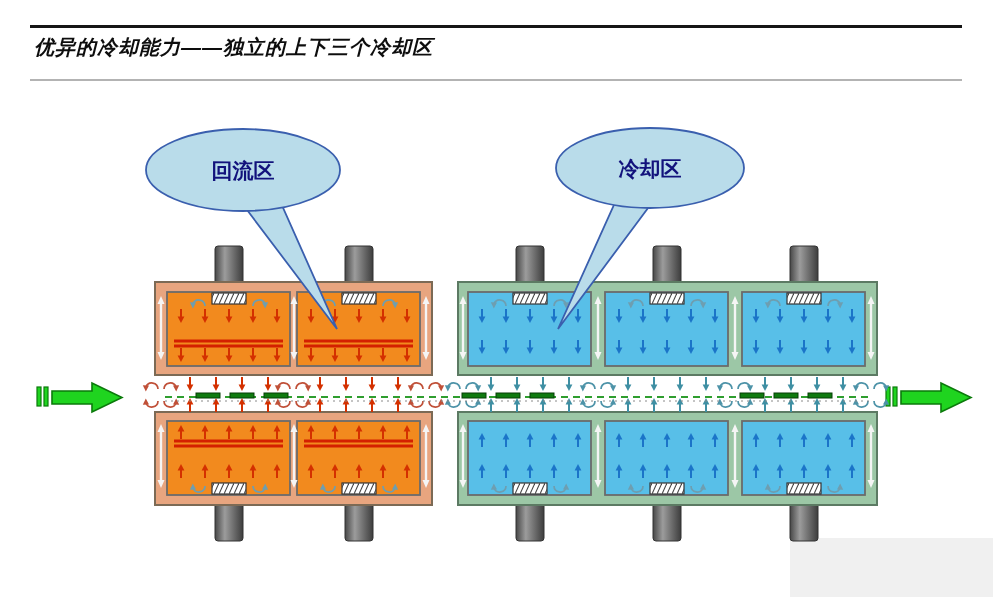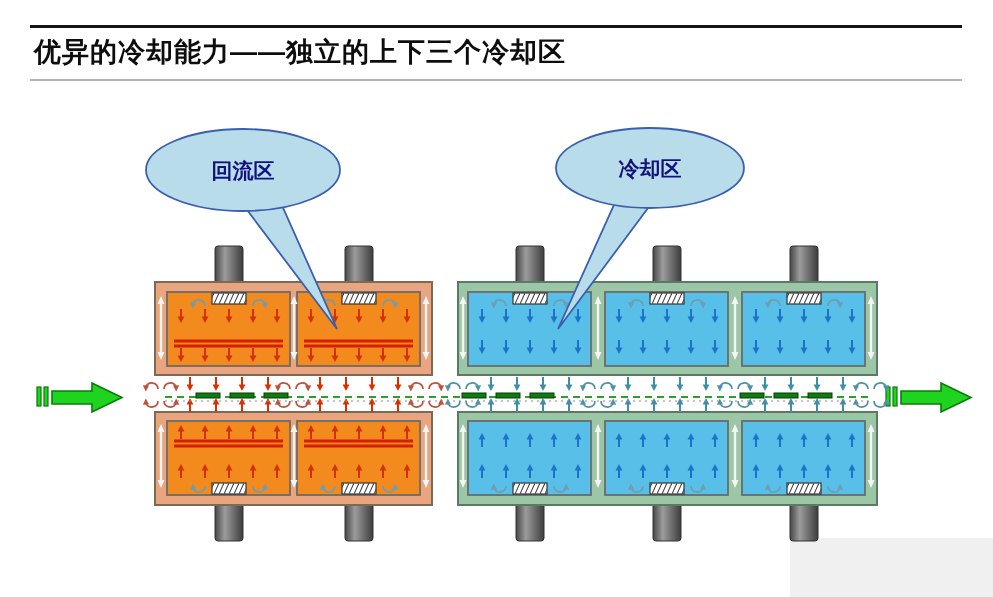--- a/index.html
+++ b/index.html
@@ -1,20 +1,20 @@
 <!DOCTYPE html>
 <html style="--heating-shell: #e8a57f; --heating-box: #f28a1e; --heater-line: #d42000; --cooling-shell: #9cc7a6; --cooling-box: #58bfe8; --red-arrow: #d43000; --blue-arrow: #1b74c8; --flow-arrow: #1fd41f; --conveyor-green: #2f9e2f; --callout-fill: #b9dcea; --callout-stroke: #3a5fae;"><head>
 <meta charset="utf-8">
 <style>
   html,body{margin:0;padding:0;background:#fff;}
   .stage{position:relative;width:993px;height:597px;background:#fff;overflow:hidden;
          font-family:"Liberation Sans",sans-serif;}
   .top-rule{position:absolute;left:30px;top:25px;width:932px;height:3px;background:#151515;}
-  .title{position:absolute;left:34px;top:34px;font-size:27px;font-weight:700;color:#0d0d0d;
-         letter-spacing:1px;white-space:nowrap;}
+  .title{position:absolute;left:34px;top:34px;font-size:20px;font-weight:700;color:#0d0d0d;
+         letter-spacing:1px;white-space:nowrap;font-style:italic;}
   .sub-rule{position:absolute;left:30px;top:79px;width:932px;height:2px;background:#b3b3b3;}
   svg.diagram{position:absolute;left:0;top:0;}
 
   .shell-heat{fill:var(--heating-shell,#e8a57f);stroke:#7c6a55;stroke-width:2;}
   .shell-cool{fill:var(--cooling-shell,#9cc7a6);stroke:#5c7a63;stroke-width:2;}
   .box-heat{fill:var(--heating-box,#f28a1e);stroke:#6b6b6b;stroke-width:1.8;}
   .box-cool{fill:var(--cooling-box,#58bfe8);stroke:#6b6b6b;stroke-width:1.8;}
   .heater{stroke:var(--heater-line,#d42000);stroke-width:3;}
   .arrRed{color:var(--red-arrow,#d43000);}
   .arrBlue{color:var(--blue-arrow,#1b74c8);}

